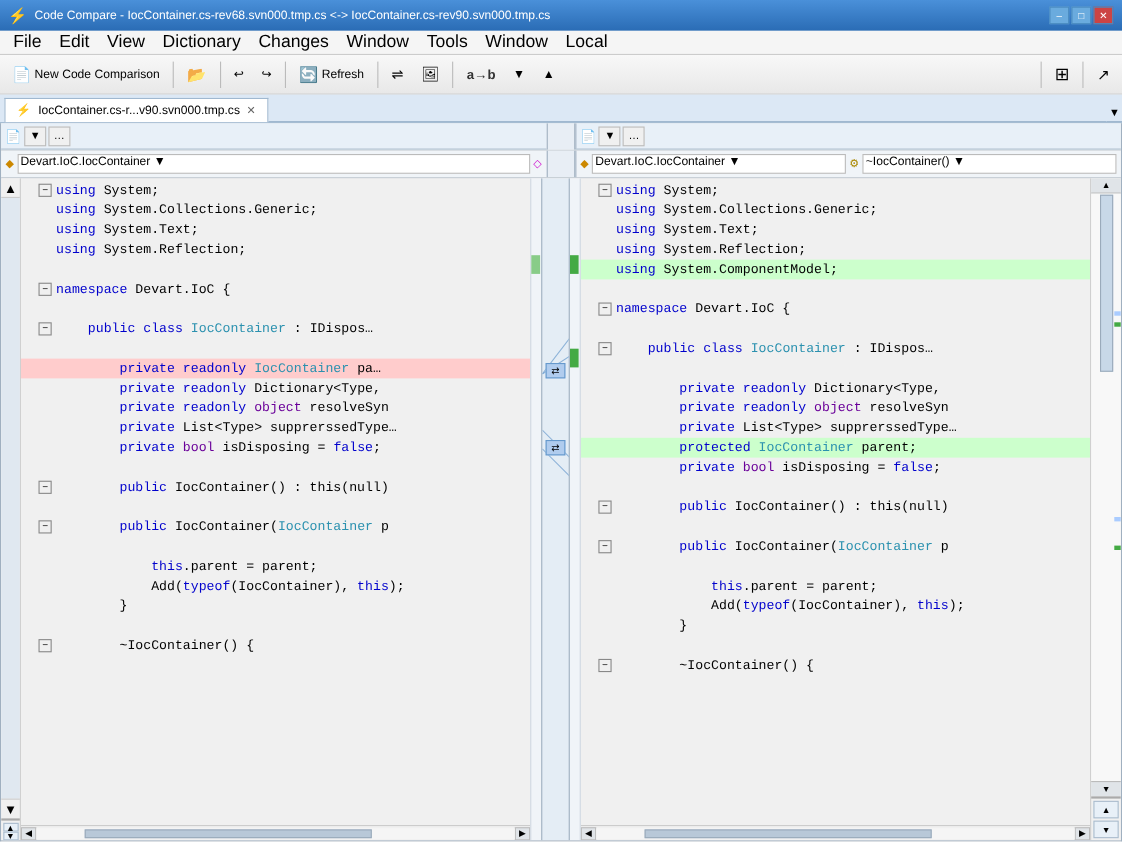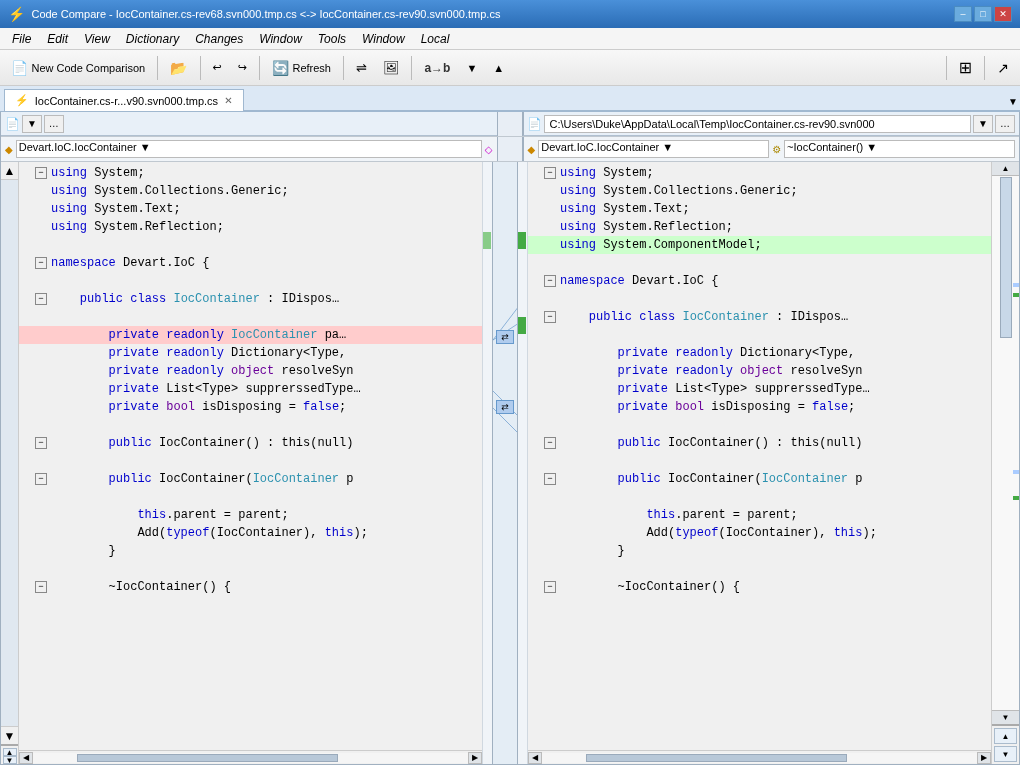--- a/index.html
+++ b/index.html
@@ -25,21 +25,21 @@
     
     
     #menu-bar {
       background: #f5f5f5;
       border-bottom: 1px solid #ccc;
       height: 22px;
       display: flex;
       align-items: center;
       padding: 0 4px;
     }
-    .menu-item { padding: 2px 8px; font-size: 12px; cursor: pointer; font-style: italic; }
+    .menu-item { padding: 2px 8px; font-size: 16px; cursor: pointer; }
     
     
     #toolbar {
       background: linear-gradient(to bottom, #f8f8f8, #e8e8e8);
       border-bottom: 1px solid #ccc;
       height: 36px;
       display: flex;
       align-items: center;
       padding: 0 4px;
       gap: 2px;
@@ -304,21 +304,20 @@
 
       <div class="full-path-row">
         <div class="path-panel">
           <span style="font-size:12px;">📄</span>
           <button class="path-btn">▼</button>
           <button class="path-btn">…</button>
         </div>
         <div style="width:26px; background:#e8eef5; border-left:1px solid #a0b0c0; border-right:1px solid #a0b0c0;"></div>
         <div class="path-panel path-panel-right">
           <span style="font-size:12px;">📄</span>
-          <input class="path-input" value="C:\Users\Duke\AppData\Local\Temp\IocContainer.cs-rev90.svn000" style="">
           <button class="path-btn">▼</button>
           <button class="path-btn">…</button>
         </div>
       </div>
 
       <div class="dropdown-row">
         <div class="dropdown-panel">
           <span class="dd-icon">◆</span>
           <div class="dd-select" style="flex:1;">
             <span>Devart.IoC.IocContainer</span>
@@ -609,20 +608,26 @@
               <div class="code-line">
                 <span style="width:28px;"></span>
                 <span class="code-text">&nbsp;&nbsp;&nbsp;&nbsp;&nbsp;&nbsp;&nbsp;&nbsp;<span class="kw">private</span> <span class="kw">readonly</span> <span class="kw2">object</span> resolveSyn</span>
               </div>
 
               <div class="code-line">
                 <span style="width:28px;"></span>
                 <span class="code-text">&nbsp;&nbsp;&nbsp;&nbsp;&nbsp;&nbsp;&nbsp;&nbsp;<span class="kw">private</span> List&lt;Type&gt; supprerssedType…</span>
               </div>
 
+              <div class="code-line diff-added">
+                <span style="width:10px;min-width:10px;background:#44bb44;display:inline-block;"></span>
+                <span style="width:6px;"></span>
+                <span style="width:12px;"></span>
+                <span class="code-text">&nbsp;&nbsp;&nbsp;&nbsp;&nbsp;&nbsp;&nbsp;&nbsp;<span class="kw">protected</span> <span class="type">IocContainer</span> parent;</span>
+              </div>
 
               <div class="code-line">
                 <span style="width:28px;"></span>
                 <span class="code-text">&nbsp;&nbsp;&nbsp;&nbsp;&nbsp;&nbsp;&nbsp;&nbsp;<span class="kw">private</span> <span class="kw2">bool</span> isDisposing = <span class="kw">false</span>;</span>
               </div>
 
               <div class="code-line">
                 <span style="width:28px;"></span>
                 <span class="code-text">&nbsp;</span>
               </div>

